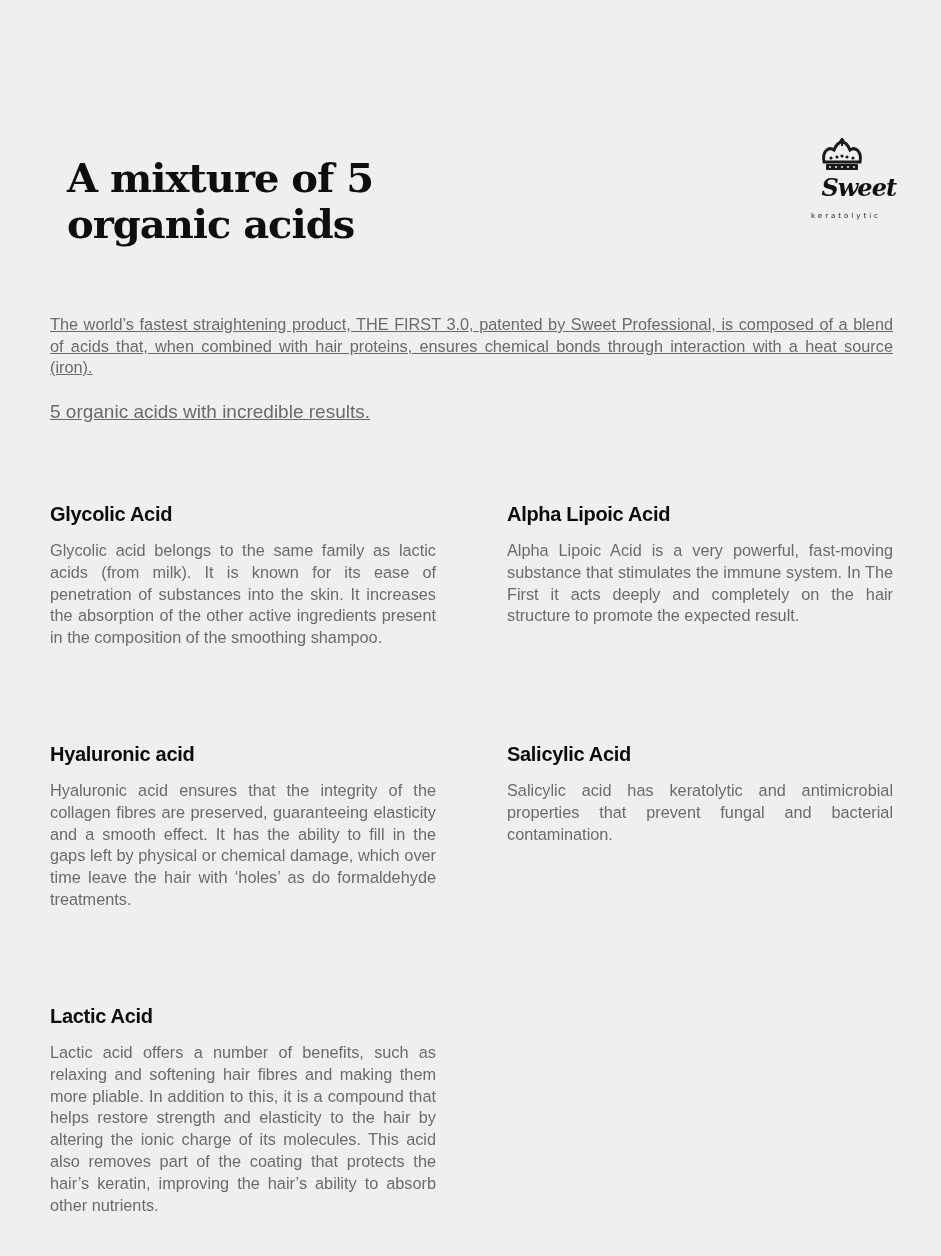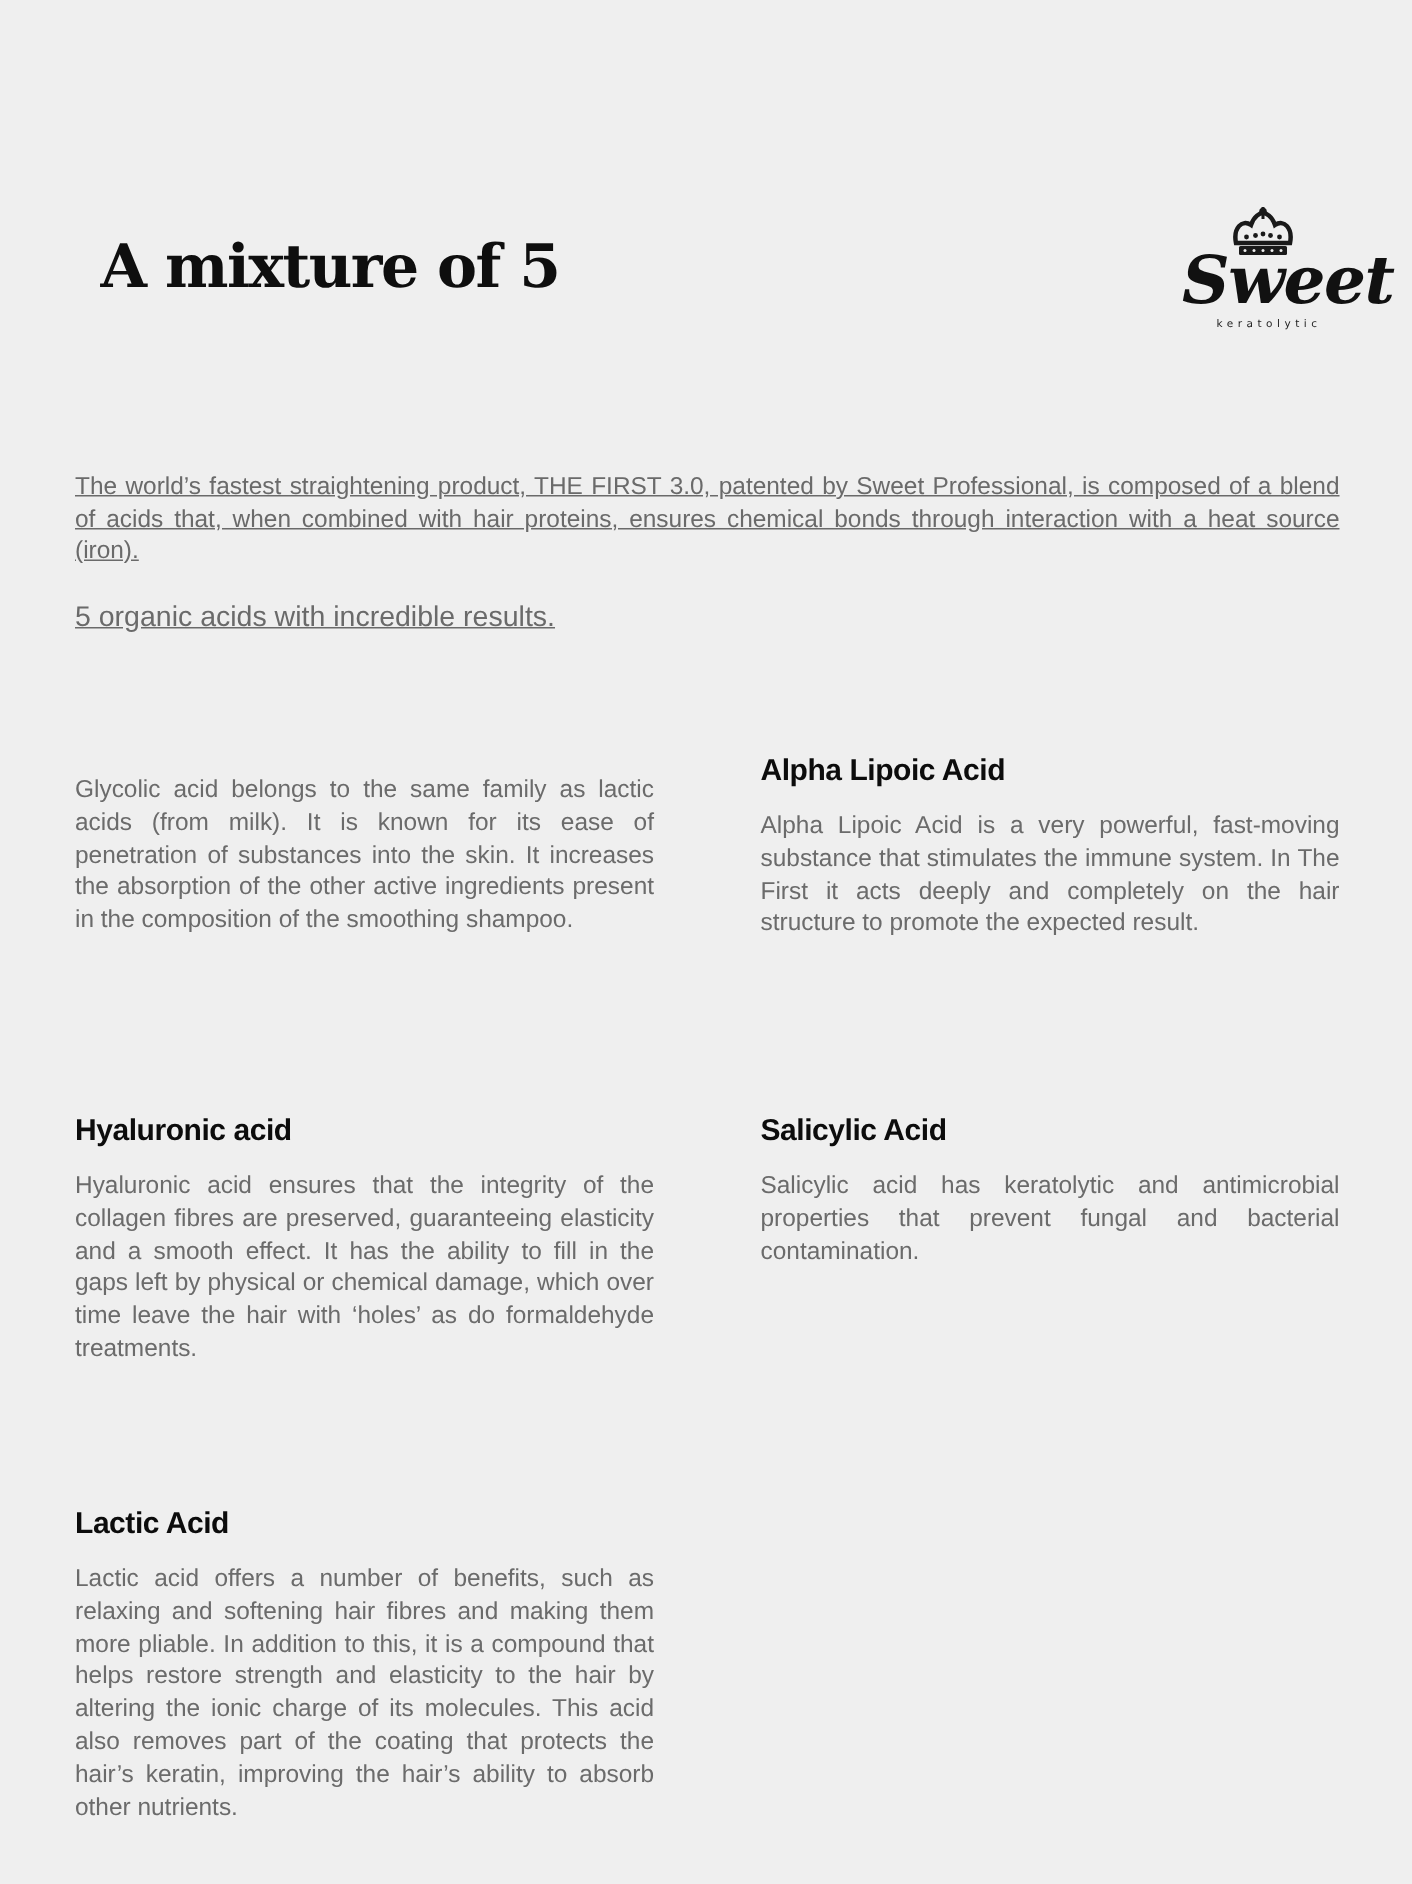--- a/index.html
+++ b/index.html
@@ -35,21 +35,21 @@
     .logo .crown { position: absolute; left: 34px; top: 0; width: 44px; height: 34px; }
     .logo .wordmark {
       position: absolute;
       left: 2px;
       top: 30px;
       width: 108px;
       text-align: right;
       font-family: "DejaVu Serif", serif;
       font-style: italic;
       font-weight: bold;
-      font-size: 44px;
+      font-size: 24px;
       line-height: 40px;
       color: #111;
       letter-spacing: -1px;
     }
     .logo .sub {
       position: absolute;
       left: 10px;
       top: 74px;
       width: 100px;
       text-align: center;
@@ -104,20 +104,21 @@
     #acid-1 { left: 507px; top: 502px; }
     #acid-2 { left: 50px; top: 742px; }
     #acid-3 { left: 507px; top: 742px; }
     #acid-4 { left: 50px; top: 1004px; }
   </style>
 </head>
 <body>
 
 <h1 class="title">
   <span>A mixture of 5</span><br>
+  <span>organic acids</span>
 </h1>
 
 <div class="logo">
   <svg class="crown" viewBox="0 0 44 34">
     <g fill="#1a1a1a">
       <rect x="6" y="26" width="32" height="6" rx="1"></rect>
       <path d="M4 24 C2 14 8 8 14 12 C16 6 20 4 22 4 C24 4 28 6 30 12 C36 8 42 14 40 24 Z" fill="none" stroke="#1a1a1a" stroke-width="3"></path>
       <circle cx="22" cy="3" r="2.5"></circle>
       <rect x="21" y="0" width="2" height="8"></rect>
       <circle cx="11" cy="20" r="1.6"></circle>
@@ -135,20 +136,21 @@
     </g>
   </svg>
   <div class="wordmark">Sweet</div>
   <div class="sub">keratolytic</div>
 </div>
 
 <p class="intro">The world’s fastest straightening product, THE FIRST 3.0, patented by Sweet Professional, is composed of a blend of acids that, when combined with hair proteins, ensures chemical bonds through interaction with a heat source (iron).</p>
 <p class="intro2">5 organic acids with incredible results.</p>
 
 <section class="acid" id="acid-0">
+  <h2>Glycolic Acid</h2>
   <p>Glycolic acid belongs to the same family as lactic acids (from milk). It is known for its ease of penetration of substances into the skin. It increases the absorption of the other active ingredients present in the composition of the smoothing shampoo.</p>
 </section>
 
 <section class="acid" id="acid-1">
   <h2>Alpha Lipoic Acid</h2>
   <p>Alpha Lipoic Acid is a very powerful, fast-moving substance that stimulates the immune system. In The First it acts deeply and completely on the hair structure to promote the expected result.</p>
 </section>
 
 <section class="acid" id="acid-2">
   <h2>Hyaluronic acid</h2>

